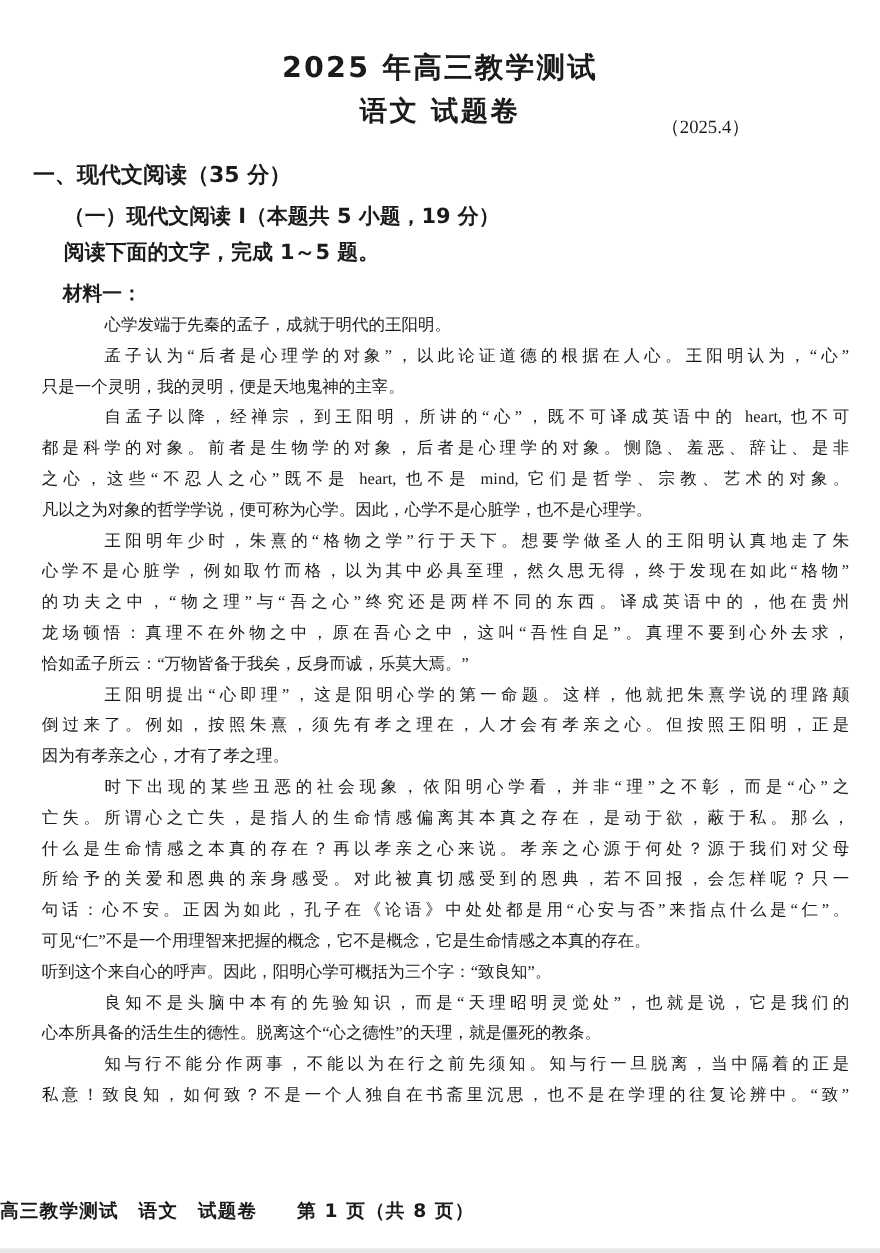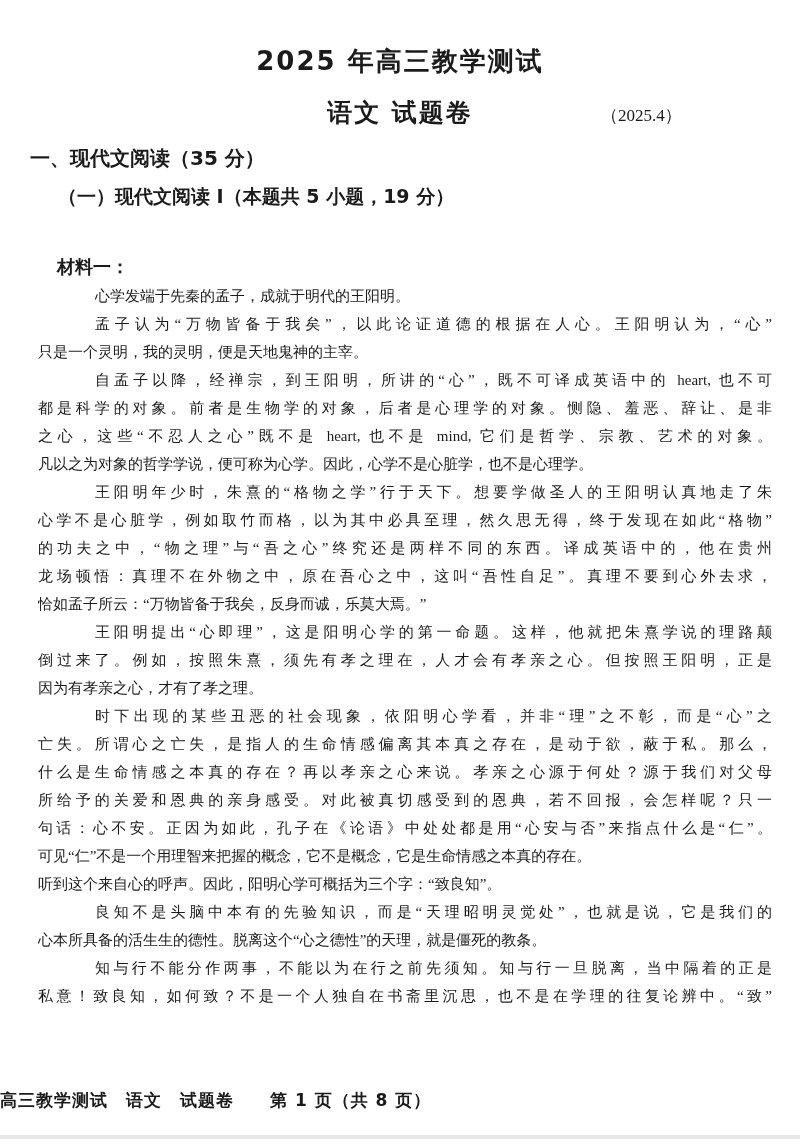--- a/index.html
+++ b/index.html
@@ -17,21 +17,21 @@
     position: absolute;
     top: 44px; left: 0; width: 100%;
     text-align: center;
     font-family: "DejaVu Sans", sans-serif;
     font-weight: bold;
     font-size: 26px;
     letter-spacing: 2px;
   }
   .doc-subtitle {
     position: absolute;
-    top: 96px; left: 0; width: 100%;
+    top: 84px; left: 0; width: 100%;
     text-align: center;
     font-family: "DejaVu Sans", sans-serif;
     font-weight: bold;
     font-size: 25px;
     letter-spacing: 2px;
   }
   .doc-date {
     position: absolute;
     top: 104px; left: 601px;
     font-family: "Liberation Serif", serif;
@@ -92,25 +92,26 @@
 
 <div class="page">
 
   <div class="doc-title">2025 年高三教学测试</div>
 
   <div class="doc-subtitle">语文  试题卷</div>
   <div class="doc-date">（2025.4）</div>
 
   <div class="sec-heading">一、现代文阅读（35 分）</div>
   <div class="part-heading">（一）现代文阅读 I（本题共 5 小题，19 分）</div>
+  <div class="instruction">阅读下面的文字，完成 1～5 题。</div>
   <div class="material-label">材料一：</div>
 
   <div class="body-text">
     <div class="bl ind">心学发端于先秦的孟子，成就于明代的王阳明。</div>
-    <div class="bl ind jf">孟子认为“万物皆备于我矣”，以此论证道德的根据在人心。王阳明认为，“心”</div>
+    <div class="bl ind jf">孟子认为“后者是心理学的对象”，以此论证道德的根据在人心。王阳明认为，“心”</div>
     <div class="bl">只是一个灵明，我的灵明，便是天地鬼神的主宰。</div>
     <div class="bl ind jf">自孟子以降，经禅宗，到王阳明，所讲的“心”，既不可译成英语中的 heart, 也不可</div>
     <div class="bl jf">都是科学的对象。前者是生物学的对象，后者是心理学的对象。恻隐、羞恶、辞让、是非</div>
     <div class="bl jf">之心，这些“不忍人之心”既不是 heart, 也不是 mind, 它们是哲学、宗教、艺术的对象。</div>
     <div class="bl">凡以之为对象的哲学学说，便可称为心学。因此，心学不是心脏学，也不是心理学。</div>
     <div class="bl ind jf">王阳明年少时，朱熹的“格物之学”行于天下。想要学做圣人的王阳明认真地走了朱</div>
     <div class="bl jf">心学不是心脏学，例如取竹而格，以为其中必具至理，然久思无得，终于发现在如此“格物”</div>
     <div class="bl jf">的功夫之中，“物之理”与“吾之心”终究还是两样不同的东西。译成英语中的，他在贵州</div>
     <div class="bl jf">龙场顿悟：真理不在外物之中，原在吾心之中，这叫“吾性自足”。真理不要到心外去求，</div>
     <div class="bl">恰如孟子所云：“万物皆备于我矣，反身而诚，乐莫大焉。”</div>

